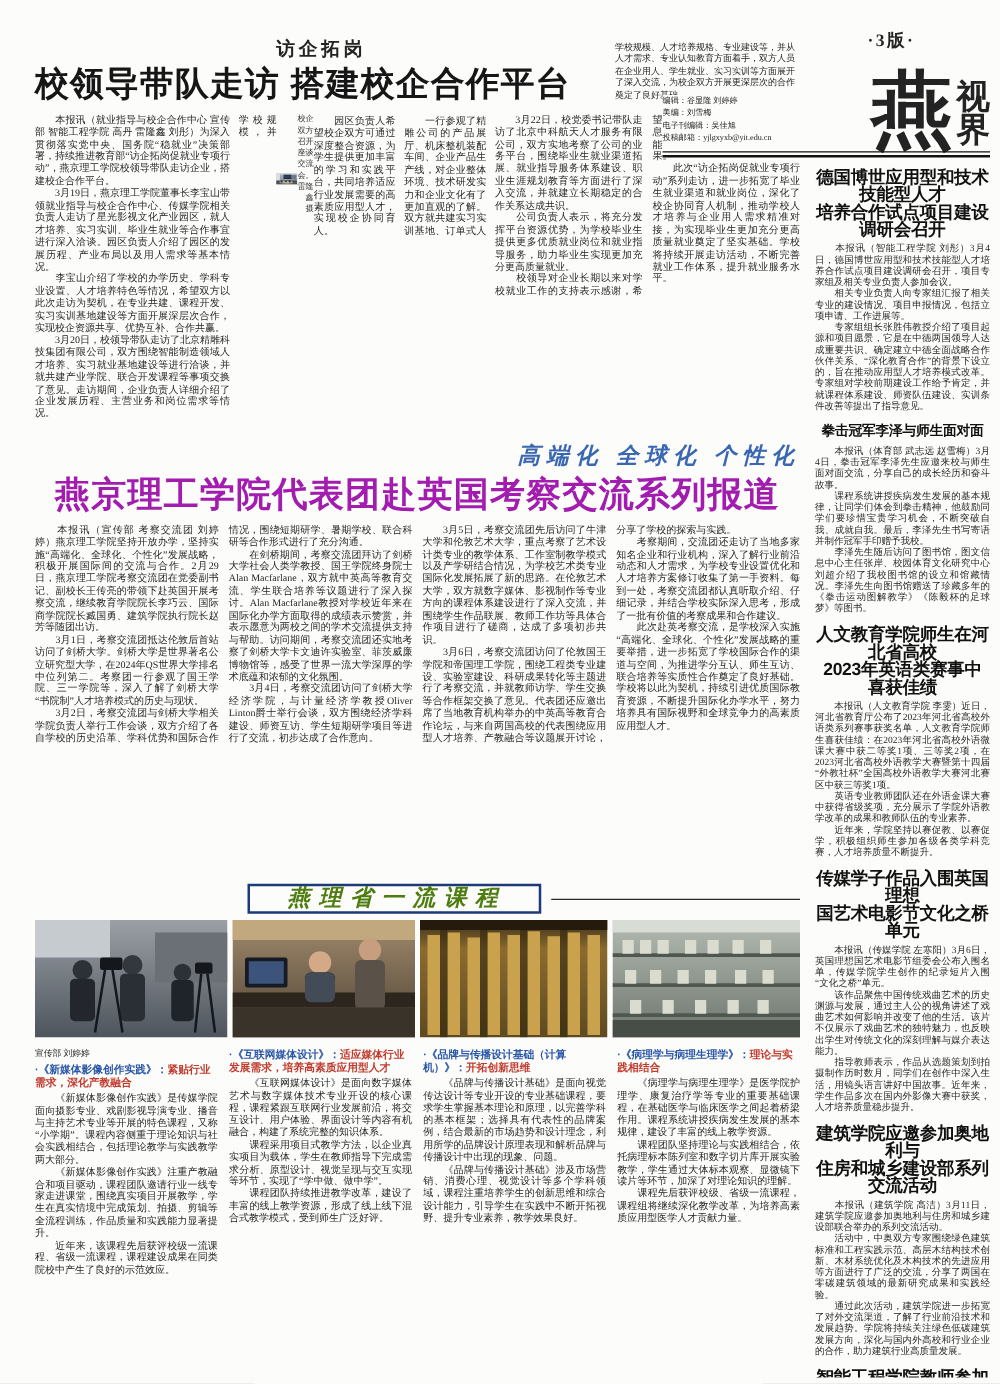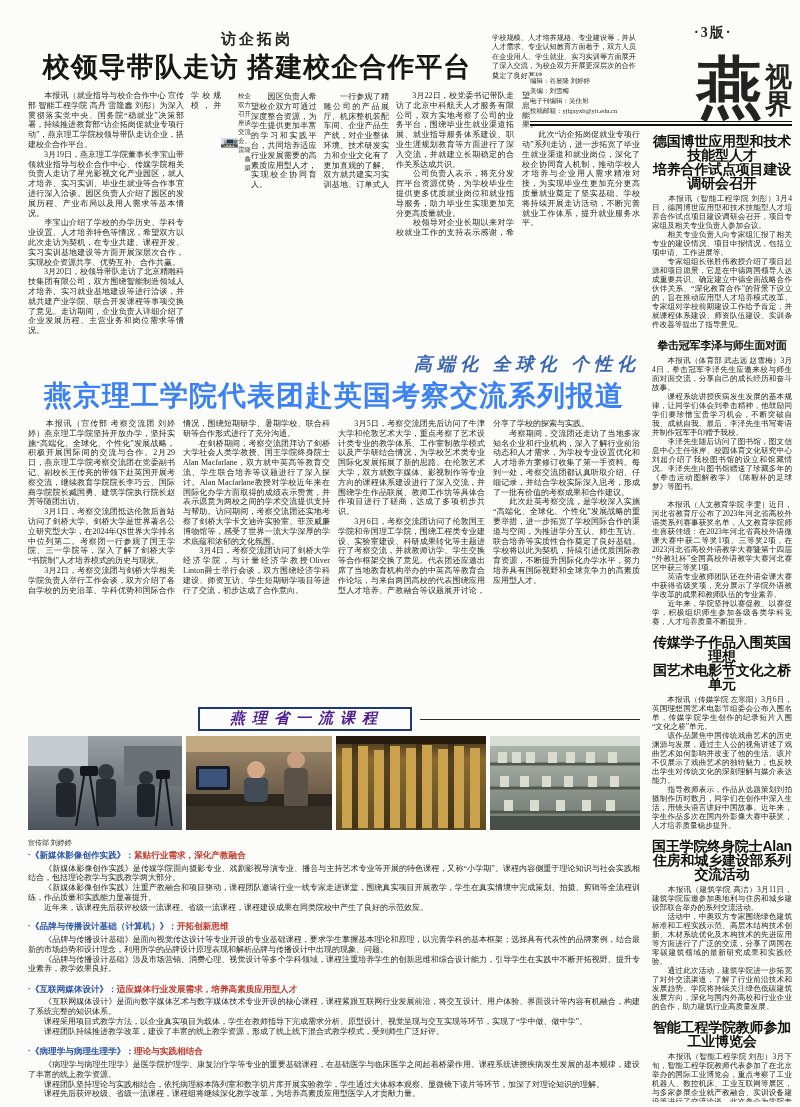--- a/index.html
+++ b/index.html
@@ -17,48 +17,48 @@
   .mast-rule .r1{height:1px;background:#111;}
   .mast-rule .r2{height:2.5px;background:#111;margin-top:1.5px;}
   
   .body-txt{font-size:8px;line-height:9.8px;text-align:justify;white-space:pre-line;color:#262626;}
   
   .top-article{position:absolute;left:28px;top:30px;width:612px;}
   .top-head-row{display:flex;gap:6px;}
   .top-head-left{width:458px;}
   .kicker{font-size:15px;font-weight:bold;text-align:center;letter-spacing:3px;
           font-family:"Liberation Sans","DejaVu Sans",sans-serif;}
-  .headline-1{font-size:27px;font-weight:bold;text-align:center;letter-spacing:1px;line-height:32px;margin-top:2px;
+  .headline-1{font-size:27px;font-weight:bold;text-align:left;letter-spacing:1px;line-height:32px;margin-top:2px;
               font-family:"Liberation Sans","DejaVu Sans",sans-serif;color:#161616;}
   .top-snippet{width:144px;padding-top:4px;font-size:7.2px;line-height:9.4px;text-align:justify;}
   .top-body-row{display:flex;gap:7px;margin-top:8px;height:248px;overflow:hidden;justify-content:flex-end;}
   .tcol1{width:156px;}
   .tcenter{width:198px;display:flex;flex-direction:row;}
   .pre-photo{height:20px;overflow:hidden;}
   .photo-main{width:198px;height:104px;}
   .caption{text-align:right;font-size:6.5px;line-height:9px;color:#333;}
   .under-photo{column-count:2;column-gap:7px;height:106px;overflow:hidden;margin-top:1px;}
   .tcol45{width:244px;column-count:2;column-gap:8px;height:248px;overflow:hidden;}
   
   .uk-article{position:absolute;left:28px;top:352px;width:612px;}
   .kicker-blue{font-size:18px;font-weight:bold;font-style:italic;color:#3a67b1;text-align:right;letter-spacing:5px;}
   .headline-2{font-size:28px;font-weight:bold;text-align:center;letter-spacing:1px;line-height:33px;margin:3px 0 7px 0;
-              font-family:"Liberation Sans","DejaVu Sans",sans-serif;color:#3b82f6;}
+              font-family:"Liberation Sans","DejaVu Sans",sans-serif;color:#a21caf;}
   .uk-body{column-count:4;column-gap:8px;height:282px;overflow:hidden;}
   
   .banner{position:absolute;left:28px;top:707px;width:612px;display:flex;align-items:center;height:24px;}
   .banner-spacer{width:170px;}
-  .banner-box{border:2px solid #1d3a78;color:#4c1d95;font-size:15px;font-weight:bold;font-style:italic;
+  .banner-box{border:2px solid #1d3a78;color:#4d7c0f;font-size:18px;font-weight:bold;font-style:italic;
               letter-spacing:7px;padding:1px 26px 2px 30px;line-height:17px;}
   .banner-line{flex:1;border-top:1.5px solid #2a2a2a;margin-left:8px;}
   
   .photo-strip{position:absolute;left:28px;top:736px;width:612px;height:94px;display:flex;gap:4px;}
   .photo-strip svg{display:block;}
   
-  .courses{position:absolute;left:28px;top:838px;width:612px;height:262px;display:flex;gap:9px;overflow:hidden;flex-direction:column;}
+  .courses{position:absolute;left:28px;top:838px;width:612px;height:262px;display:flex;gap:9px;overflow:hidden;}
   .course-col{flex:1;min-width:0;}
   .course-byline{font-size:7px;line-height:10px;color:#222;margin-bottom:2px;}
   .course-title{font-size:8.6px;font-weight:bold;line-height:10.5px;color:#2b57a7;margin-bottom:3px;
                 font-family:"Liberation Sans","DejaVu Sans",sans-serif;}
   .course-title .red{color:#c23b2e;}
   
   .rail{position:absolute;left:652px;top:130px;width:140px;height:972px;overflow:hidden;}
   .rail-art{margin-bottom:9px;}
   .rail-head{font-size:14px;font-weight:bold;text-align:center;line-height:14px;letter-spacing:-0.2px;
              white-space:pre-line;margin:4px 0 4px 0;color:#111;
@@ -280,32 +280,32 @@
       <div class="course-byline">宣传部 刘婷婷</div>
       <div class="course-title">
         <span>·《新媒体影像创作实践》：</span><span class="red">紧贴行业需求，深化产教融合</span>
       </div>
       <div class="body-txt">　　《新媒体影像创作实践》是传媒学院面向摄影专业、戏剧影视导演专业、播音与主持艺术专业等开展的特色课程，又称“小学期”。课程内容侧重于理论知识与社会实践相结合，包括理论教学与实践教学两大部分。
 　　《新媒体影像创作实践》注重产教融合和项目驱动，课程团队邀请行业一线专家走进课堂，围绕真实项目开展教学，学生在真实情境中完成策划、拍摄、剪辑等全流程训练，作品质量和实践能力显著提升。
 　　近年来，该课程先后获评校级一流课程、省级一流课程，课程建设成果在同类院校中产生了良好的示范效应。</div>
     </div>
     <div class="course-col">
       <div class="course-title">
-        <span>·《品牌与传播设计基础（计算机）》：</span><span class="red">开拓创新思维</span>
-      </div>
-      <div class="body-txt">　　《品牌与传播设计基础》是面向视觉传达设计等专业开设的专业基础课程，要求学生掌握基本理论和原理，以完善学科的基本框架；选择具有代表性的品牌案例，结合最新的市场趋势和设计理念，利用所学的品牌设计原理表现和解析品牌与传播设计中出现的现象、问题。
-　　《品牌与传播设计基础》涉及市场营销、消费心理、视觉设计等多个学科领域，课程注重培养学生的创新思维和综合设计能力，引导学生在实践中不断开拓视野、提升专业素养，教学效果良好。</div>
-    </div>
-    <div class="course-col">
-      <div class="course-title">
         <span>·《互联网媒体设计》：</span><span class="red">适应媒体行业发展需求，培养高素质应用型人才</span>
       </div>
       <div class="body-txt">　　《互联网媒体设计》是面向数字媒体艺术与数字媒体技术专业开设的核心课程，课程紧跟互联网行业发展前沿，将交互设计、用户体验、界面设计等内容有机融合，构建了系统完整的知识体系。
 　　课程采用项目式教学方法，以企业真实项目为载体，学生在教师指导下完成需求分析、原型设计、视觉呈现与交互实现等环节，实现了“学中做、做中学”。
 　　课程团队持续推进教学改革，建设了丰富的线上教学资源，形成了线上线下混合式教学模式，受到师生广泛好评。</div>
+    </div>
+    <div class="course-col">
+      <div class="course-title">
+        <span>·《品牌与传播设计基础（计算机）》：</span><span class="red">开拓创新思维</span>
+      </div>
+      <div class="body-txt">　　《品牌与传播设计基础》是面向视觉传达设计等专业开设的专业基础课程，要求学生掌握基本理论和原理，以完善学科的基本框架；选择具有代表性的品牌案例，结合最新的市场趋势和设计理念，利用所学的品牌设计原理表现和解析品牌与传播设计中出现的现象、问题。
+　　《品牌与传播设计基础》涉及市场营销、消费心理、视觉设计等多个学科领域，课程注重培养学生的创新思维和综合设计能力，引导学生在实践中不断开拓视野、提升专业素养，教学效果良好。</div>
     </div>
     <div class="course-col">
       <div class="course-title">
         <span>·《病理学与病理生理学》：</span><span class="red">理论与实践相结合</span>
       </div>
       <div class="body-txt">　　《病理学与病理生理学》是医学院护理学、康复治疗学等专业的重要基础课程，在基础医学与临床医学之间起着桥梁作用。课程系统讲授疾病发生发展的基本规律，建设了丰富的线上教学资源。
 　　课程团队坚持理论与实践相结合，依托病理标本陈列室和数字切片库开展实验教学，学生通过大体标本观察、显微镜下读片等环节，加深了对理论知识的理解。
 　　课程先后获评校级、省级一流课程，课程组将继续深化教学改革，为培养高素质应用型医学人才贡献力量。</div>
     </div>
   </div>
@@ -318,33 +318,35 @@
 　　相关专业负责人向专家组汇报了相关专业的建设情况、项目申报情况，包括立项申请、工作进展等。
 　　专家组组长张胜伟教授介绍了项目起源和项目愿景，它是在中德两国领导人达成重要共识、确定建立中德全面战略合作伙伴关系、“深化教育合作”的背景下设立的，旨在推动应用型人才培养模式改革。专家组对学校前期建设工作给予肯定，并就课程体系建设、师资队伍建设、实训条件改善等提出了指导意见。</div>
     </div>
     <div class="rail-art">
       <div class="rail-head big">拳击冠军李泽与师生面对面</div>
       <div class="rail-body">　　本报讯（体育部 武志远 赵雪梅）3月4日，拳击冠军李泽先生应邀来校与师生面对面交流，分享自己的成长经历和奋斗故事。
 　　课程系统讲授疾病发生发展的基本规律，让同学们体会到拳击精神，他鼓励同学们要珍惜宝贵学习机会，不断突破自我、成就自我。最后，李泽先生书写寄语并制作冠军手印赠予我校。
 　　李泽先生随后访问了图书馆，图文信息中心主任张岸、校园体育文化研究中心刘超介绍了我校图书馆的设立和馆藏情况。李泽先生向图书馆赠送了珍藏多年的《拳击运动图解教学》《陈毅杯的足球梦》等图书。</div>
     </div>
     <div class="rail-art">
+      <div class="rail-head">人文教育学院师生在河北省高校
+2023年英语类赛事中喜获佳绩</div>
       <div class="rail-body">　　本报讯（人文教育学院 李雯）近日，河北省教育厅公布了2023年河北省高校外语类系列赛事获奖名单，人文教育学院师生喜获佳绩：在2023年河北省高校外语微课大赛中获二等奖1项、三等奖2项，在2023河北省高校外语教学大赛暨第十四届“外教社杯”全国高校外语教学大赛河北赛区中获三等奖1项。
 　　英语专业教师团队还在外语金课大赛中获得省级奖项，充分展示了学院外语教学改革的成果和教师队伍的专业素养。
 　　近年来，学院坚持以赛促教、以赛促学，积极组织师生参加各级各类学科竞赛，人才培养质量不断提升。</div>
     </div>
     <div class="rail-art">
       <div class="rail-head">传媒学子作品入围英国理想
 国艺术电影节文化之桥单元</div>
       <div class="rail-body">　　本报讯（传媒学院 左寒阳）3月6日，英国理想国艺术电影节组委会公布入围名单，传媒学院学生创作的纪录短片入围“文化之桥”单元。
 　　该作品聚焦中国传统戏曲艺术的历史渊源与发展，通过主人公的视角讲述了戏曲艺术如何影响并改变了他的生活。该片不仅展示了戏曲艺术的独特魅力，也反映出学生对传统文化的深刻理解与媒介表达能力。
 　　指导教师表示，作品从选题策划到拍摄制作历时数月，同学们在创作中深入生活，用镜头语言讲好中国故事。近年来，学生作品多次在国内外影像大赛中获奖，人才培养质量稳步提升。</div>
     </div>
     <div class="rail-art">
-      <div class="rail-head">国王学院终身院士Alan
+      <div class="rail-head">建筑学院应邀参加奥地利与
 住房和城乡建设部系列交流活动</div>
       <div class="rail-body">　　本报讯（建筑学院 高洁）3月11日，建筑学院应邀参加奥地利与住房和城乡建设部联合举办的系列交流活动。
 　　活动中，中奥双方专家围绕绿色建筑标准和工程实践示范、高层木结构技术创新、木材系统优化及木构技术的先进应用等方面进行了广泛的交流，分享了两国在零碳建筑领域的最新研究成果和实践经验。
 　　通过此次活动，建筑学院进一步拓宽了对外交流渠道，了解了行业前沿技术和发展趋势。学院将持续关注绿色低碳建筑发展方向，深化与国内外高校和行业企业的合作，助力建筑行业高质量发展。</div>
     </div>
     <div class="rail-art">
       <div class="rail-head">智能工程学院教师参加工业博览会</div>
       <div class="rail-body">　　本报讯（智能工程学院 刘彤）3月下旬，智能工程学院教师代表参加了在北京举办的国际工业博览会，重点考察了工业机器人、数控机床、工业互联网等展区，与多家参展企业就产教融合、实训设备建设等进行了交流洽谈。此次参会为学院专业建设、课程改革和实验室建设收集了行业前沿信息，有助于推动人才培养与产业需求深度对接。</div>
     </div>
   </div>

